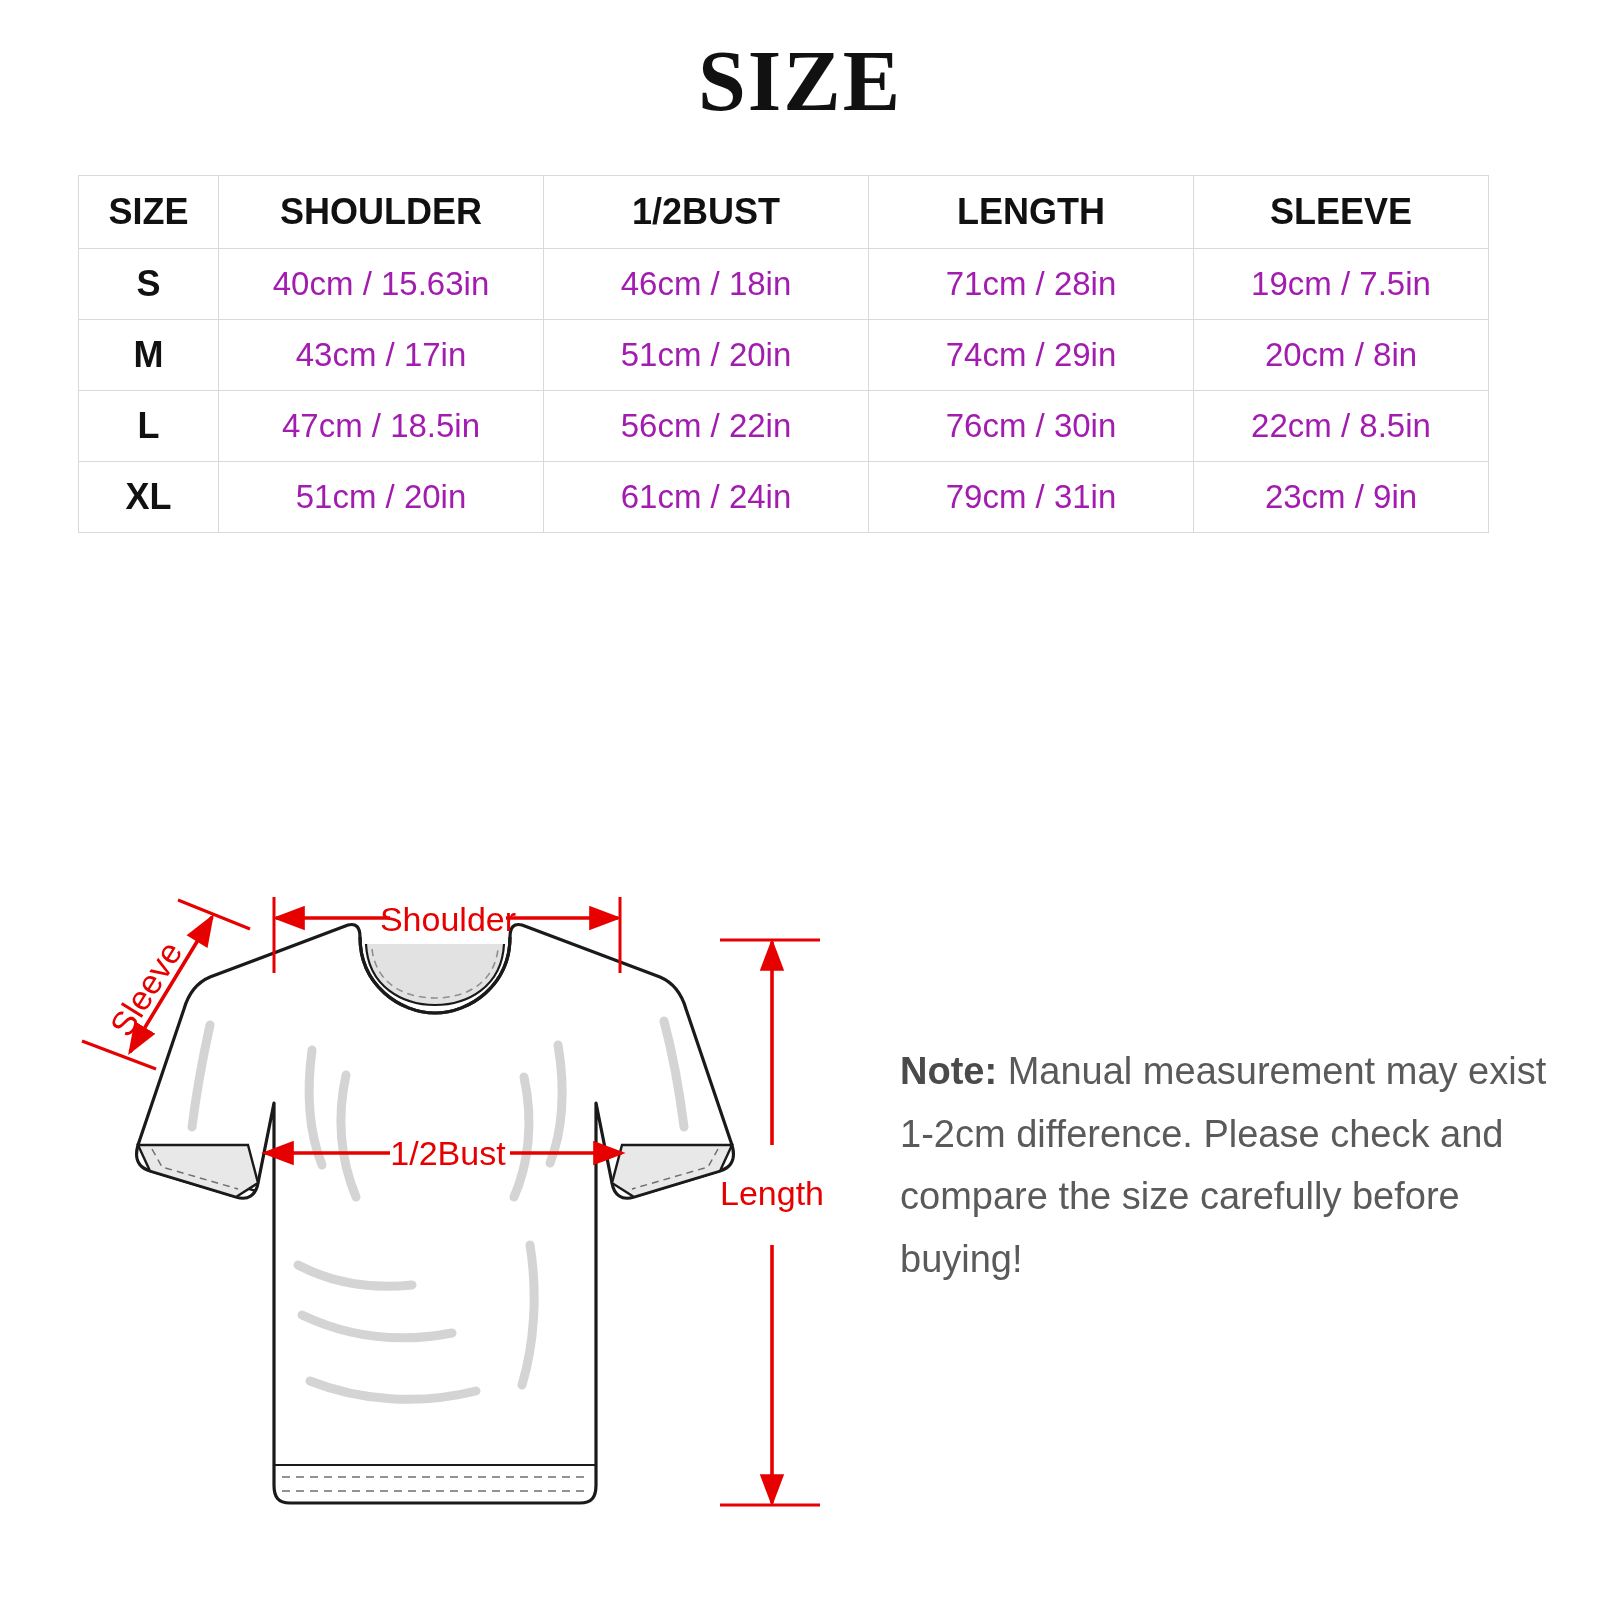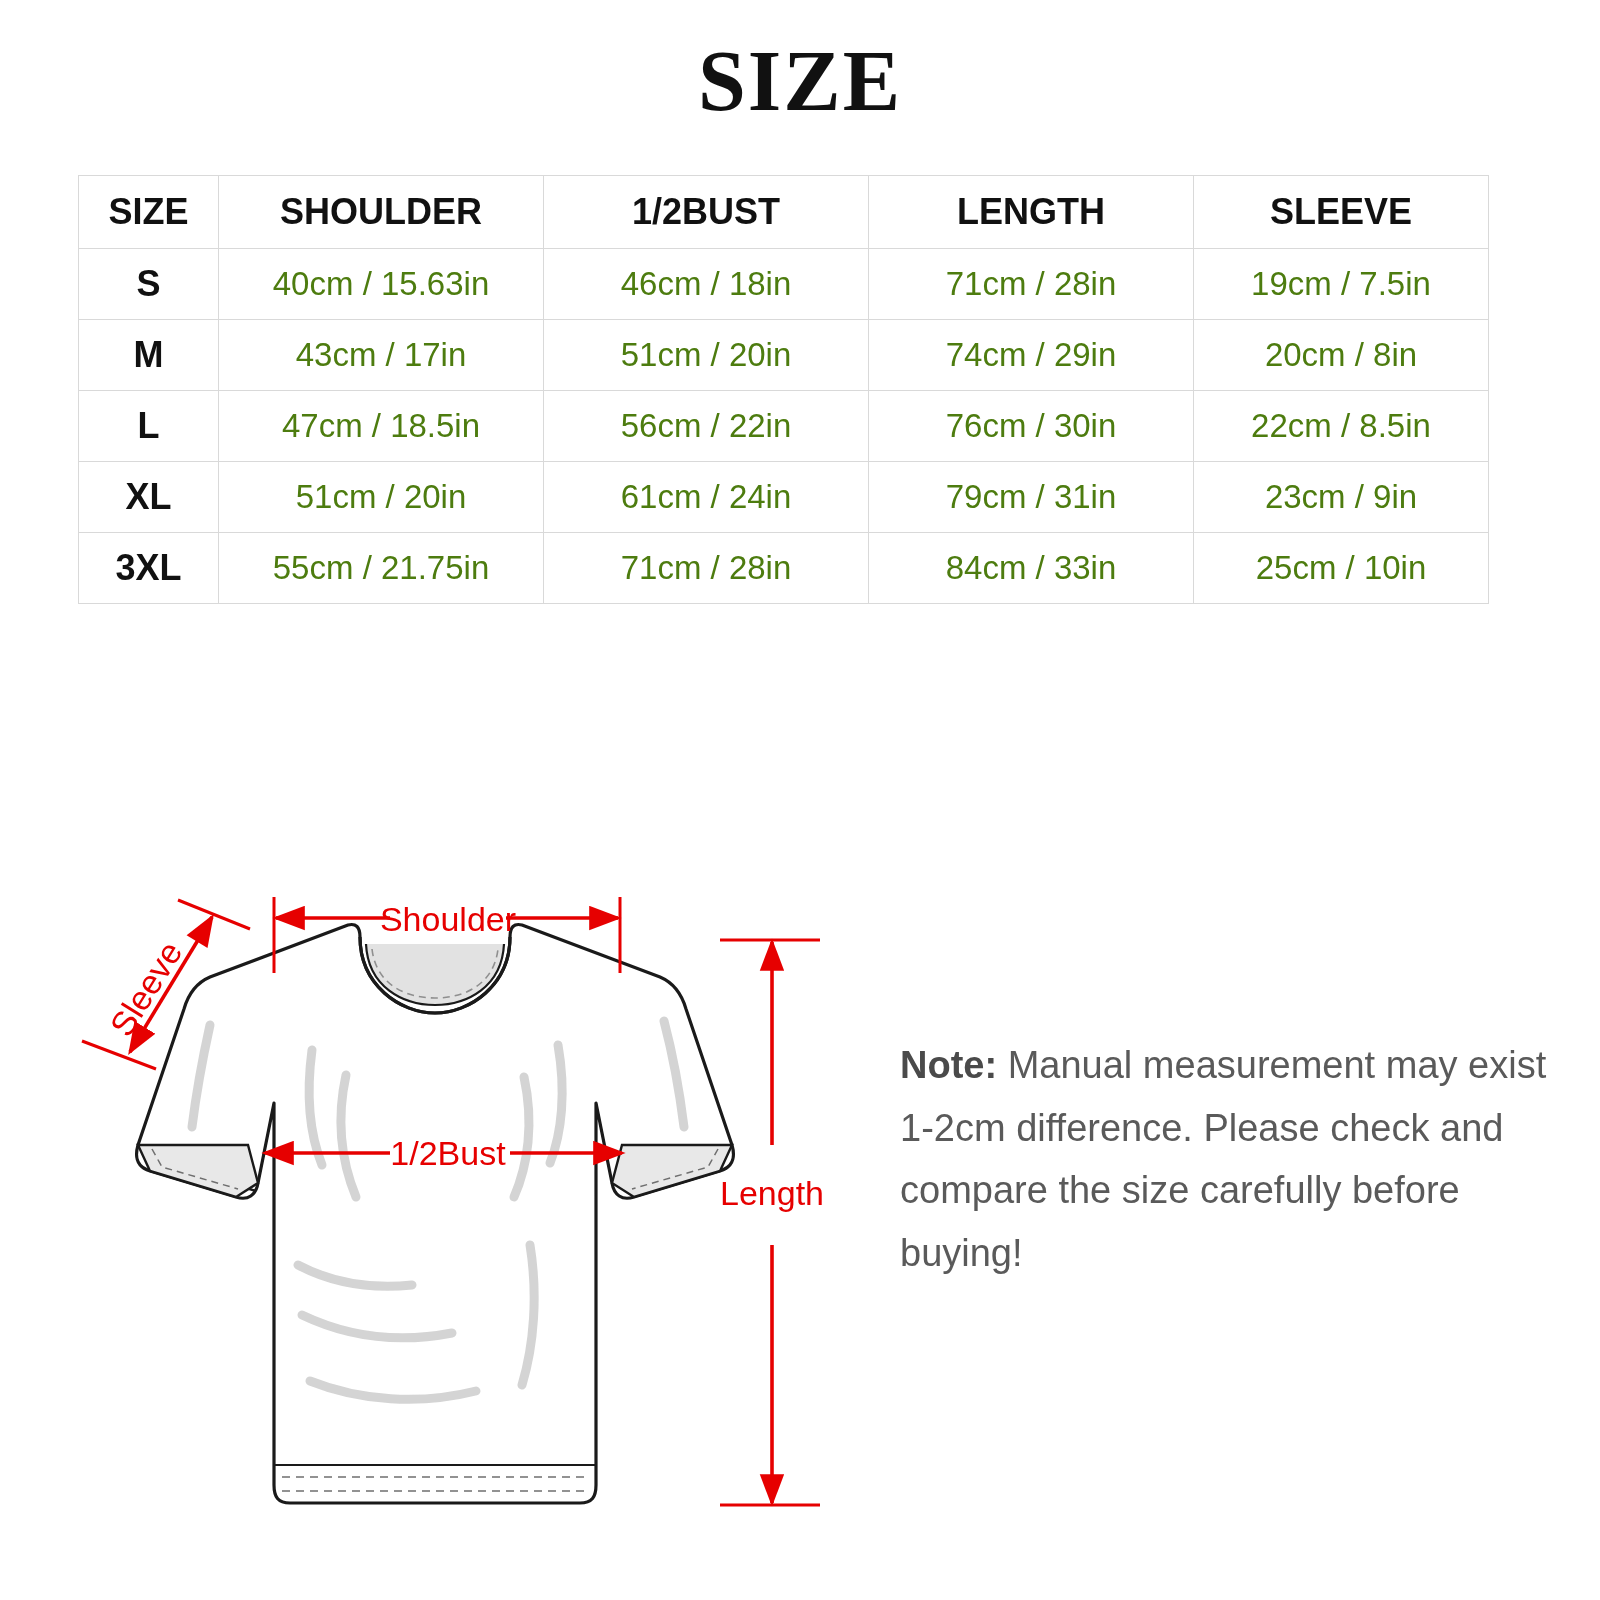--- a/index.html
+++ b/index.html
@@ -39,21 +39,21 @@
     width: 100%;
     table-layout: fixed;
   }
   table.size-table td,
   table.size-table th {
     border: 1px solid #d9d9d9;
     text-align: center;
     vertical-align: middle;
     height: 70px;
     font-size: 33px;
-    color: #4d7c0f;
+    color: #a21caf;
     font-weight: normal;
     padding: 0;
   }
   table.size-table thead th {
     color: #111111;
     font-weight: bold;
     font-size: 36px;
     height: 72px;
   }
   table.size-table tbody td.size-cell {
@@ -80,21 +80,21 @@
     left: 60px;
     top: 0;
     width: 840px;
     height: 750px;
   }
 
   
   #note {
     position: absolute;
     left: 900px;
-    top: 189px;
+    top: 195px;
     width: 660px;
     font-size: 38px;
     line-height: 1.65;
     color: #5a5a5a;
   }
   #note .note-label {
     font-weight: bold;
     color: #4a4a4a;
   }
 </style>
@@ -142,27 +142,20 @@
         <td>56cm / 22in</td>
         <td>76cm / 30in</td>
         <td>22cm / 8.5in</td>
       </tr>
       <tr>
         <td class="size-cell">XL</td>
         <td>51cm / 20in</td>
         <td>61cm / 24in</td>
         <td>79cm / 31in</td>
         <td>23cm / 9in</td>
-      </tr>
-      <tr>
-        <td class="size-cell">3XL</td>
-        <td>55cm / 21.75in</td>
-        <td>71cm / 28in</td>
-        <td>84cm / 33in</td>
-        <td>25cm / 10in</td>
       </tr>
     </tbody>
   </table>
 </div>
 
 <div id="diagram">
 
   <svg id="shirt-svg" viewBox="0 0 840 750">
     <defs>
       <marker id="ar" markerWidth="10" markerHeight="10" refX="8" refY="3.4" orient="auto">

